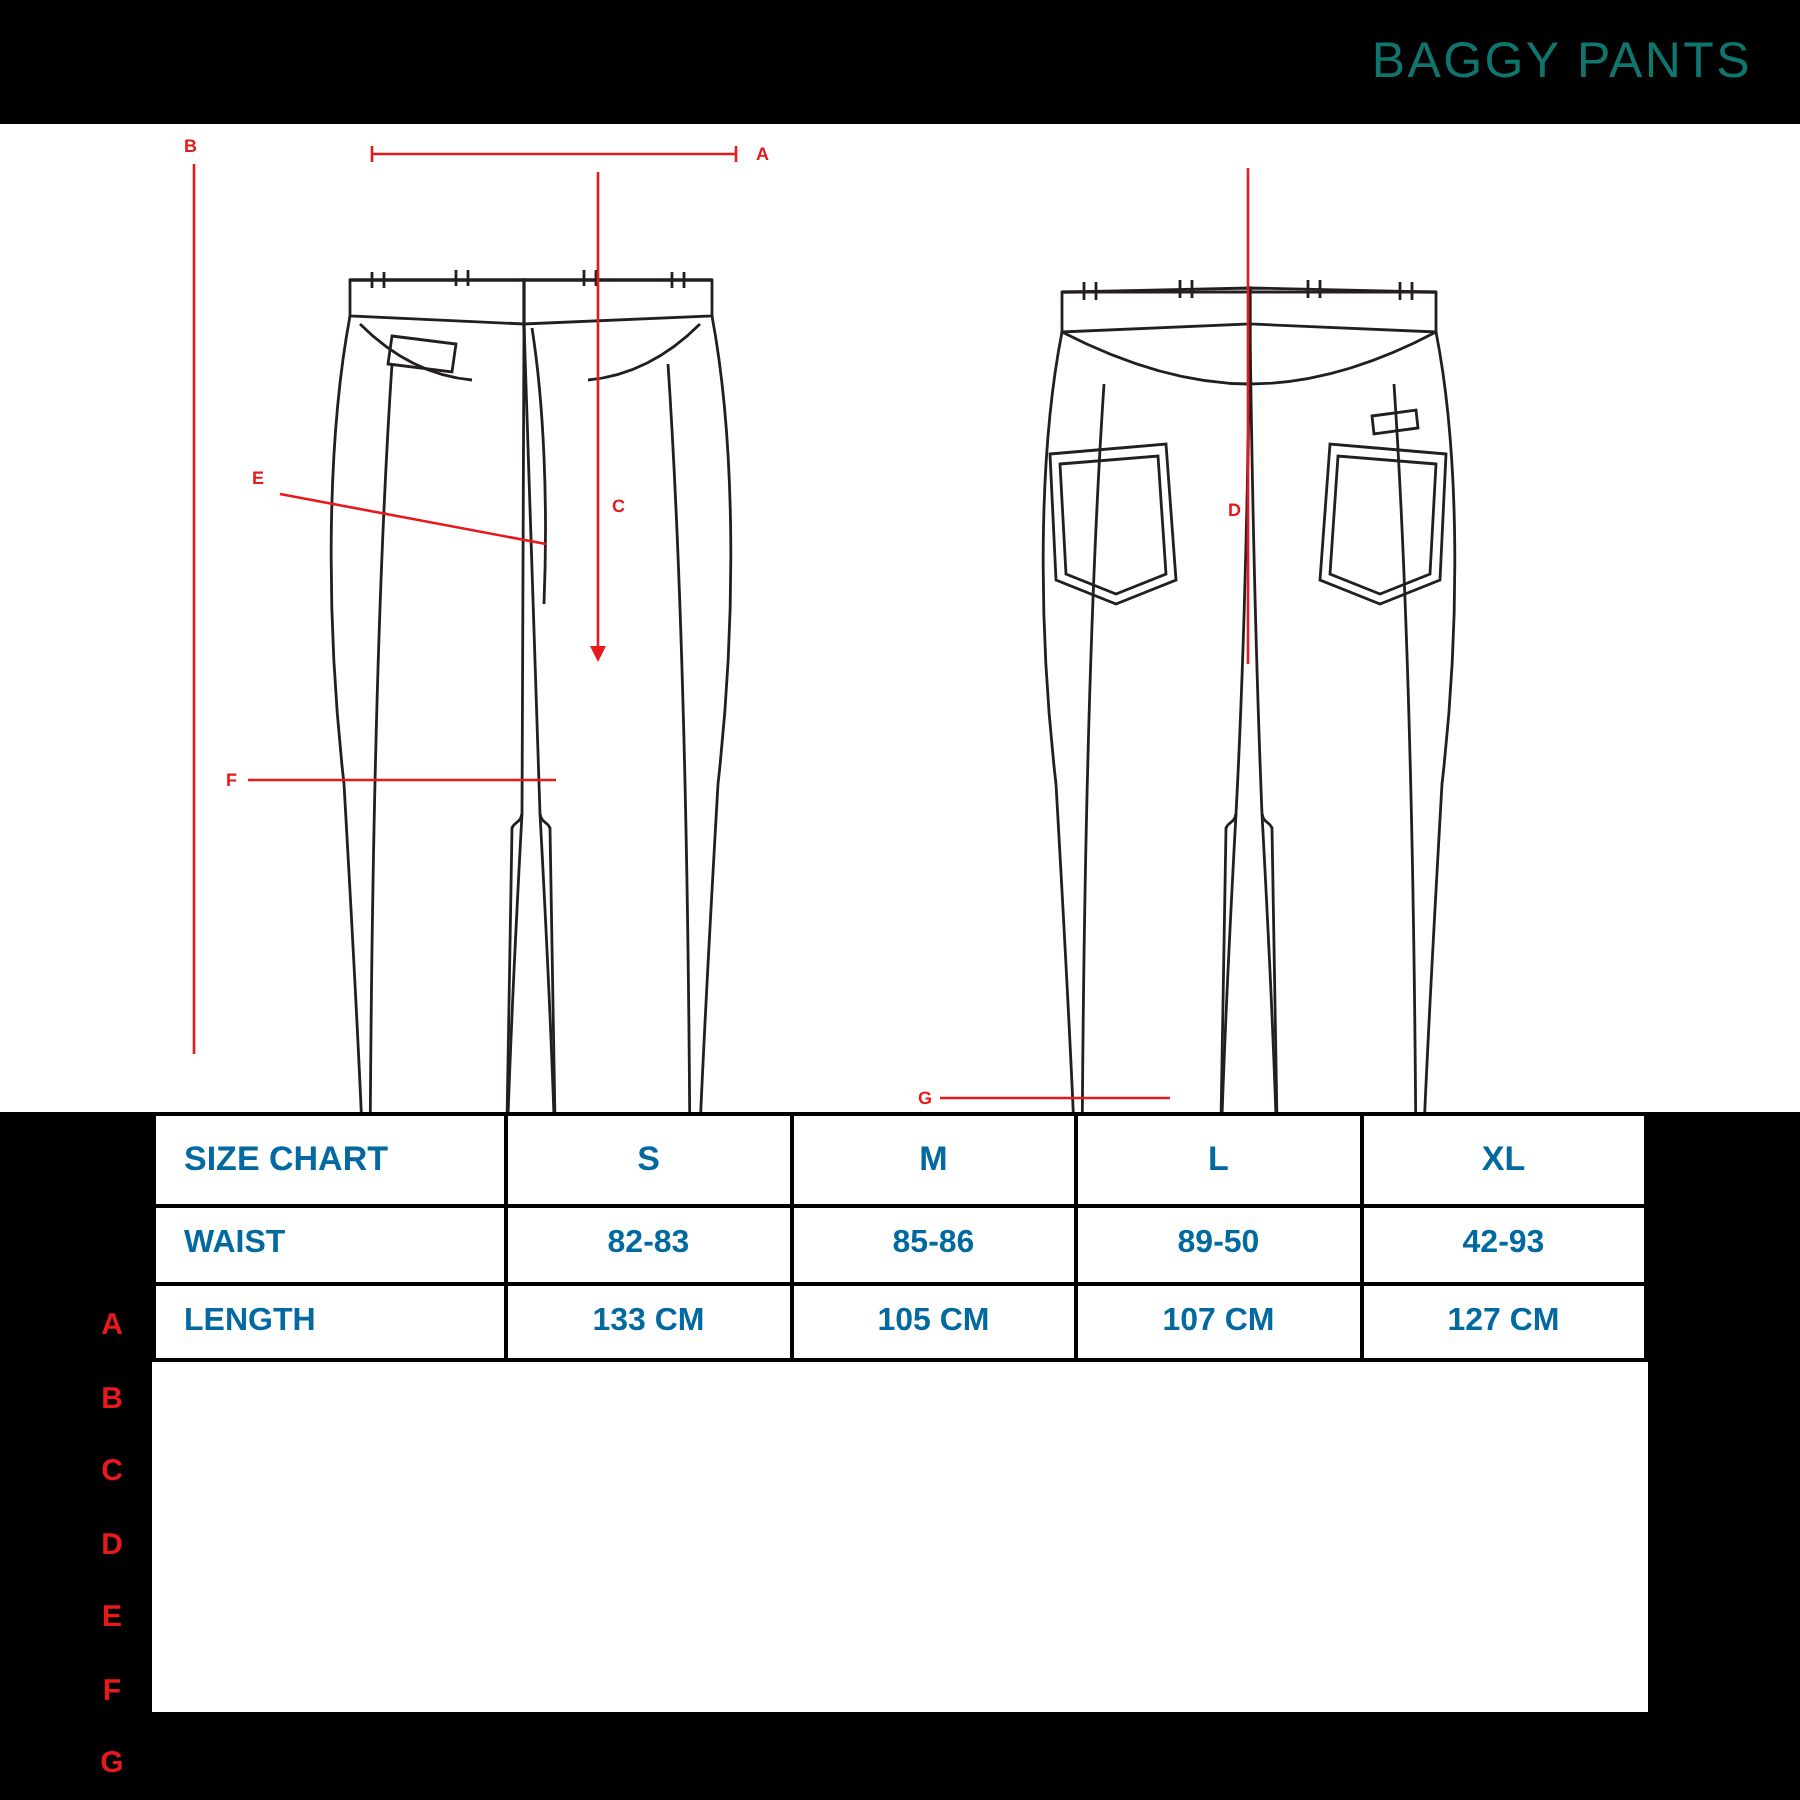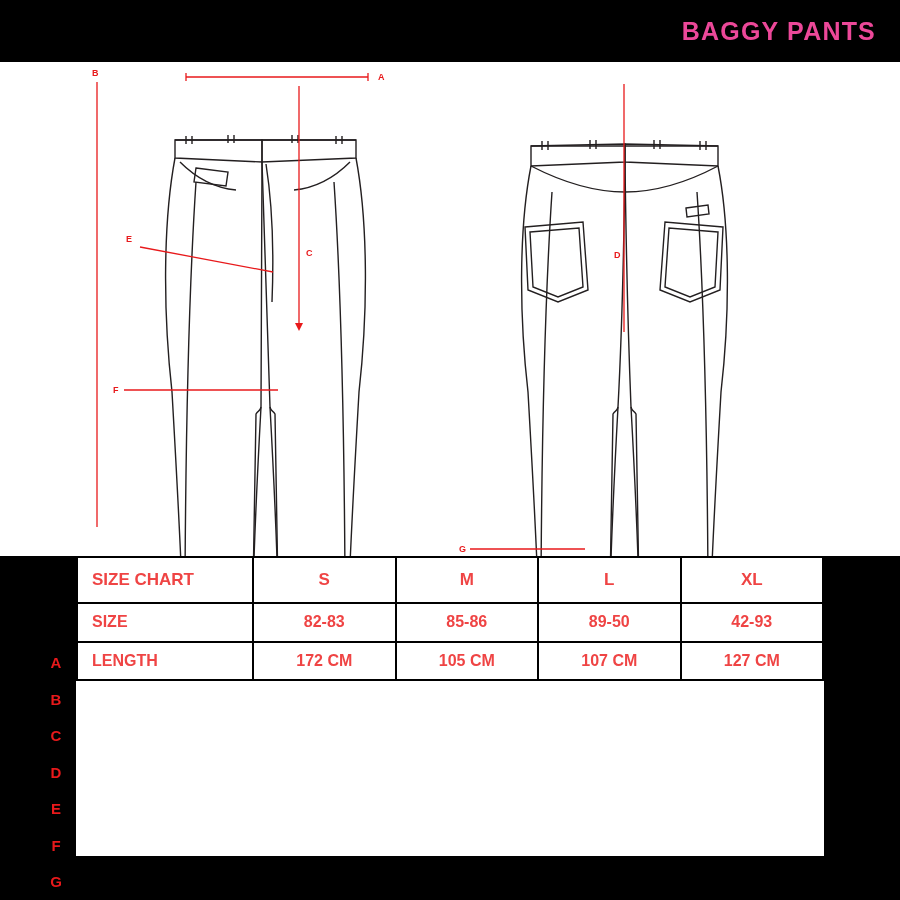--- a/index.html
+++ b/index.html
@@ -22,23 +22,23 @@
     top: 0;
     width: 900px;
     height: 62px;
     background: #000000;
   }
   .header-title {
     position: absolute;
     right: 24px;
     top: 50%;
     transform: translateY(-50%);
-    color: #ec4899;
+    color: #0f766e;
     font-size: 25px;
-    font-weight: bold;
+    font-weight: normal;
     letter-spacing: 1.2px;
   }
 
   
   .tech-area {
     position: absolute;
     left: 0;
     top: 62px;
     width: 900px;
     height: 498px;
@@ -76,21 +76,21 @@
     border-collapse: collapse;
     width: 748px;
     background: #ffffff;
   }
   table.size-chart th,
   table.size-chart td {
     border: 2px solid #000000;
     height: 36.5px;
     font-size: 16px;
     font-weight: bold;
-    color: #ef4444;
+    color: #0369a1;
     text-align: center;
     padding: 0;
   }
   table.size-chart th.label-col,
   table.size-chart td.label-col {
     text-align: left;
     padding-left: 14px;
     width: 160px;
   }
   table.size-chart th {
@@ -257,28 +257,28 @@
       <tr class="head-row">
         <th class="label-col">SIZE CHART</th>
         <th>S</th>
         <th>M</th>
         <th>L</th>
         <th>XL</th>
       </tr>
     </thead>
     <tbody>
       <tr>
-        <td class="label-col">SIZE</td>
+        <td class="label-col">WAIST</td>
         <td>82-83</td>
         <td>85-86</td>
         <td>89-50</td>
         <td>42-93</td>
       </tr>
       <tr>
         <td class="label-col">LENGTH</td>
-        <td>172 CM</td>
+        <td>133 CM</td>
         <td>105 CM</td>
         <td>107 CM</td>
         <td>127 CM</td>
       </tr>
     </tbody>
   </table>
 </div>
 
 </body></html>

